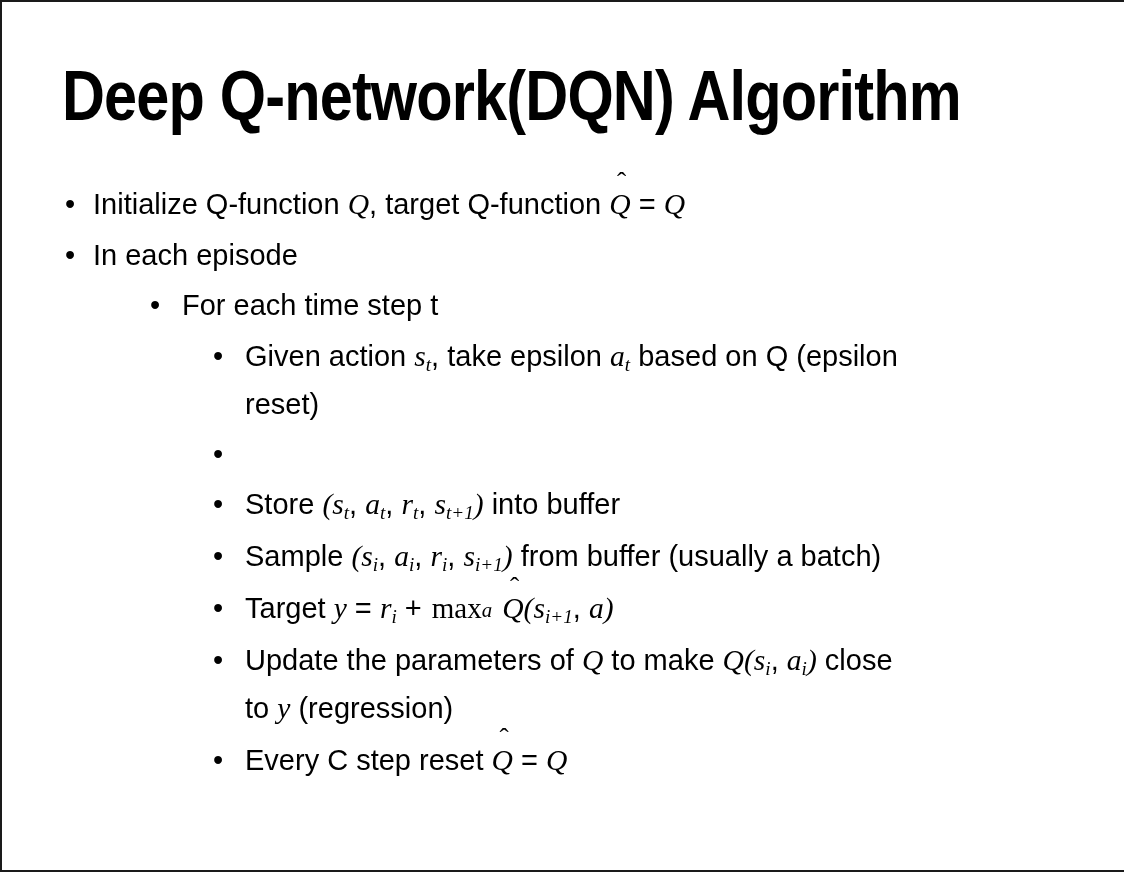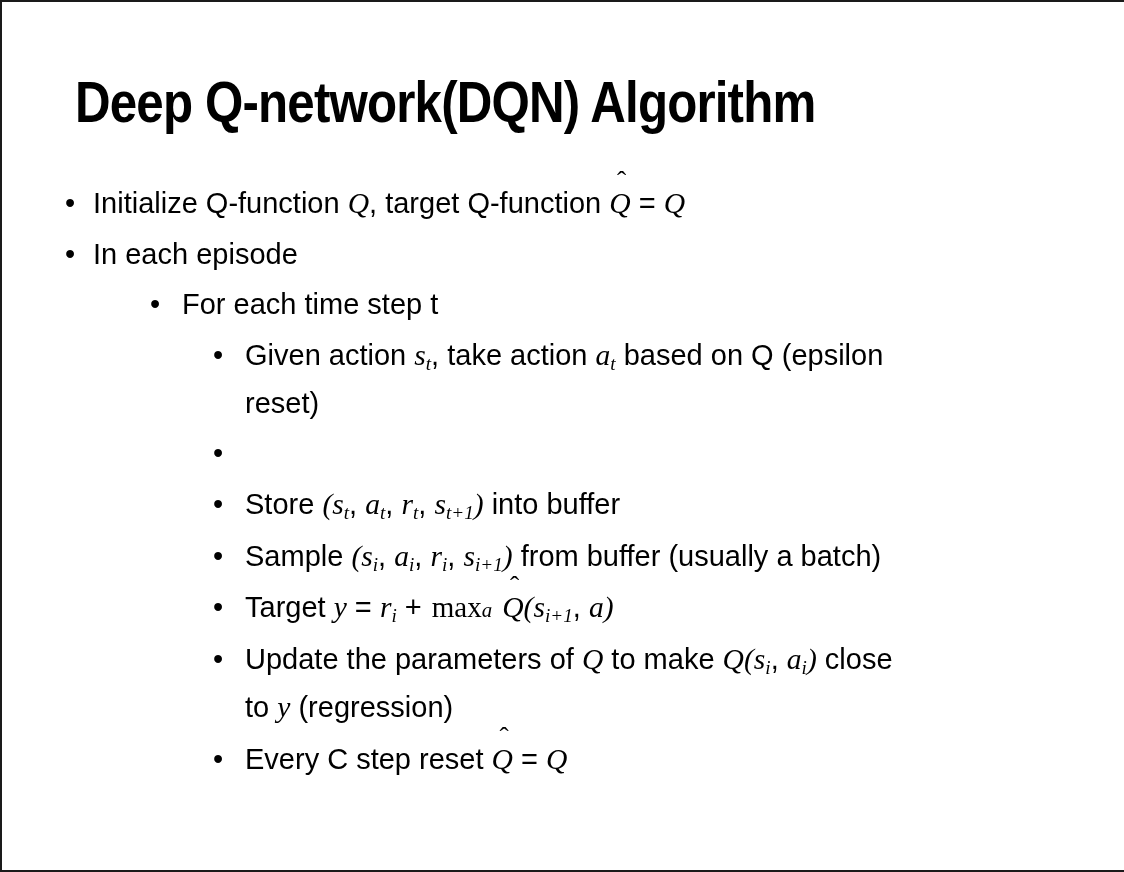--- a/index.html
+++ b/index.html
@@ -14,23 +14,23 @@
     box-sizing: border-box;
     background: #ffffff;
     border-top: 2px solid #1a1a1a;
     border-left: 2px solid #1a1a1a;
     border-bottom: 2px solid #1a1a1a;
     overflow: hidden;
     font-family: "Liberation Sans", sans-serif;
     color: #000000;
   }
   .title {
-    margin: 13px;
+    margin: 0;
     padding: 54px 0 0 60px;
-    font-size: 58px;
+    font-size: 70px;
     line-height: 1.15;
     font-weight: 700;
     white-space: nowrap;
   }
   .title-text {
     display: inline-block;
     transform: scaleX(0.85);
     transform-origin: 0 50%;
     letter-spacing: -1px;
   }
@@ -110,21 +110,21 @@
       <div class="bullet level-1">
         <span class="dot">•</span>
         <span class="content"><span class="seg-text">In each episode</span></span>
       </div>
       <div class="bullet level-2">
         <span class="dot">•</span>
         <span class="content"><span class="seg-text">For each time step t</span></span>
       </div>
       <div class="bullet level-3">
         <span class="dot">•</span>
-        <span class="content"><span class="seg-text">Given action </span><span class="msub-wrap"><span class="mbase">s</span><span class="msb">t</span></span><span class="seg-text">, take action </span><span class="msub-wrap"><span class="mbase">a</span><span class="msb">t</span></span><span class="seg-text"> based on Q (epsilon</span><br><span class="seg-text">reset)</span></span>
+        <span class="content"><span class="seg-text">Given action </span><span class="msub-wrap"><span class="mbase">s</span><span class="msb">t</span></span><span class="seg-text">, take epsilon </span><span class="msub-wrap"><span class="mbase">a</span><span class="msb">t</span></span><span class="seg-text"> based on Q (epsilon</span><br><span class="seg-text">reset)</span></span>
       </div>
       <div class="bullet level-3">
         <span class="dot">•</span>
       </div>
       <div class="bullet level-3">
         <span class="dot">•</span>
         <span class="content"><span class="seg-text">Store </span><span class="seg-math">(</span><span class="msub-wrap"><span class="mbase">s</span><span class="msb">t</span></span><span class="seg-text">, </span><span class="msub-wrap"><span class="mbase">a</span><span class="msb">t</span></span><span class="seg-text">, </span><span class="msub-wrap"><span class="mbase">r</span><span class="msb">t</span></span><span class="seg-text">, </span><span class="msub-wrap"><span class="mbase">s</span><span class="msb">t+1</span></span><span class="seg-math">)</span><span class="seg-text"> into buffer</span></span>
       </div>
       <div class="bullet level-3">
         <span class="dot">•</span>

